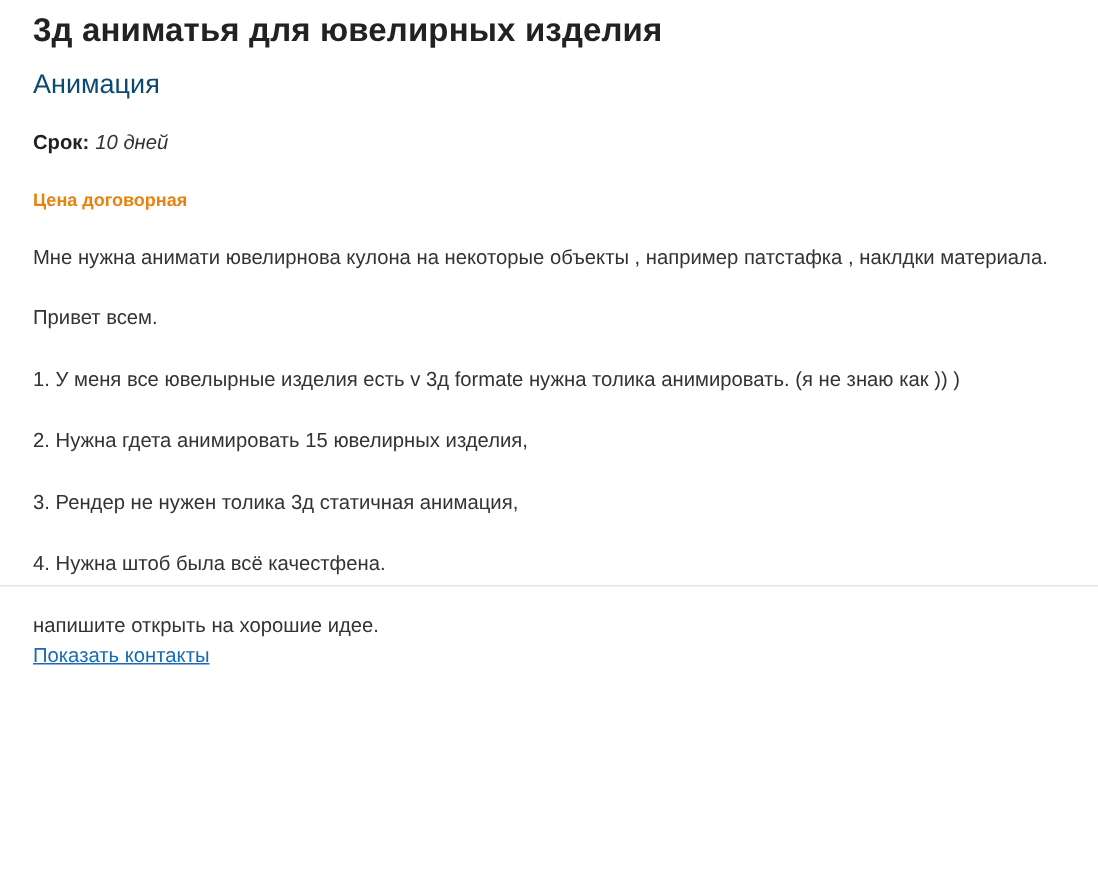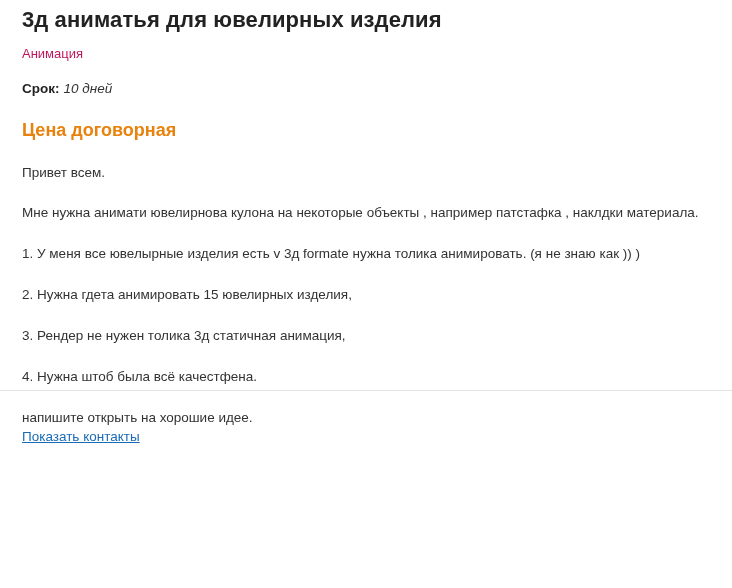--- a/index.html
+++ b/index.html
@@ -23,39 +23,39 @@
   }
   .title {
     font-size: 22px;
     font-weight: bold;
     color: #222222;
     line-height: 1.25;
     margin: 0 0 12px 0;
     letter-spacing: 0.1px;
   }
   .category {
-    font-size: 13px;
-    color: #be185d;
+    font-size: 18px;
+    color: #0c4a6e;
     margin: 0 0 20px 0;
   }
   .term-row {
     font-size: 13.5px;
     color: #333333;
     margin: 0 0 24px 0;
   }
   .term-label {
     font-weight: bold;
     color: #222222;
   }
   .term-value {
     margin-left: 4px;
     font-style: italic;
   }
   .price {
-    font-size: 18px;
+    font-size: 12px;
     font-weight: bold;
     color: #e8820c;
     margin: 0 0 22px 0;
   }
   .para {
     font-size: 13.5px;
     line-height: 1.55;
     color: #333333;
     margin: 0 0 20px 0;
     max-width: 690px;
@@ -89,22 +89,22 @@
   <h1 class="title">3д аниматья для ювелирных изделия</h1>
 
   <div class="category">Анимация</div>
 
   <div class="term-row">
     <span class="term-label">Срок:</span><span class="term-value">10 дней</span>
   </div>
 
   <div class="price">Цена договорная</div>
 
+  <p class="para">Мне нужна анимати ювелирнова кулона на некоторые объекты , например патстафка , наклдки материала.</p>
   <p class="para">Привет всем.</p>
-  <p class="para">Мне нужна анимати ювелирнова кулона на некоторые объекты , например патстафка , наклдки материала.</p>
   <p class="para">1. У меня все ювелырные изделия есть v 3д formate нужна толика анимировать. (я не знаю как )) )</p>
   <p class="para">2. Нужна гдета анимировать 15 ювелирных изделия,</p>
   <p class="para">3. Рендер не нужен толика 3д статичная анимация,</p>
   <p class="para">4. Нужна штоб была всё качестфена.</p>
   <p class="para">напишите открыть на хорошие идее.</p>
 
   <div class="divider"></div>
 
   <a class="contacts-link">Показать контакты</a>
 

